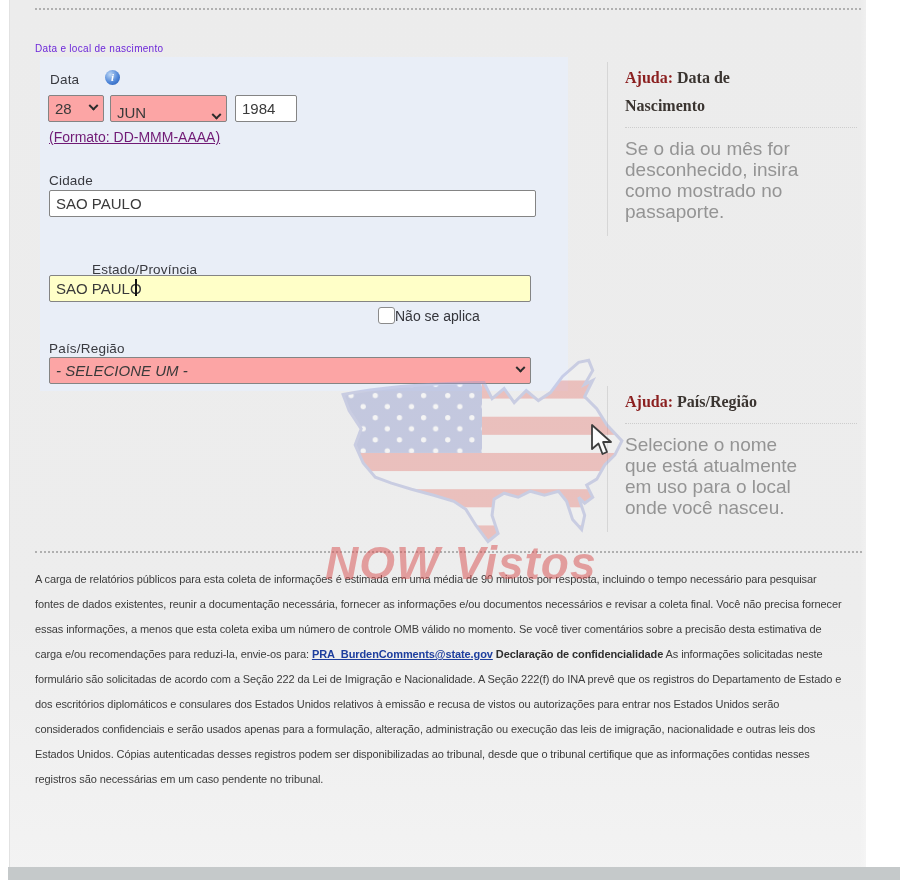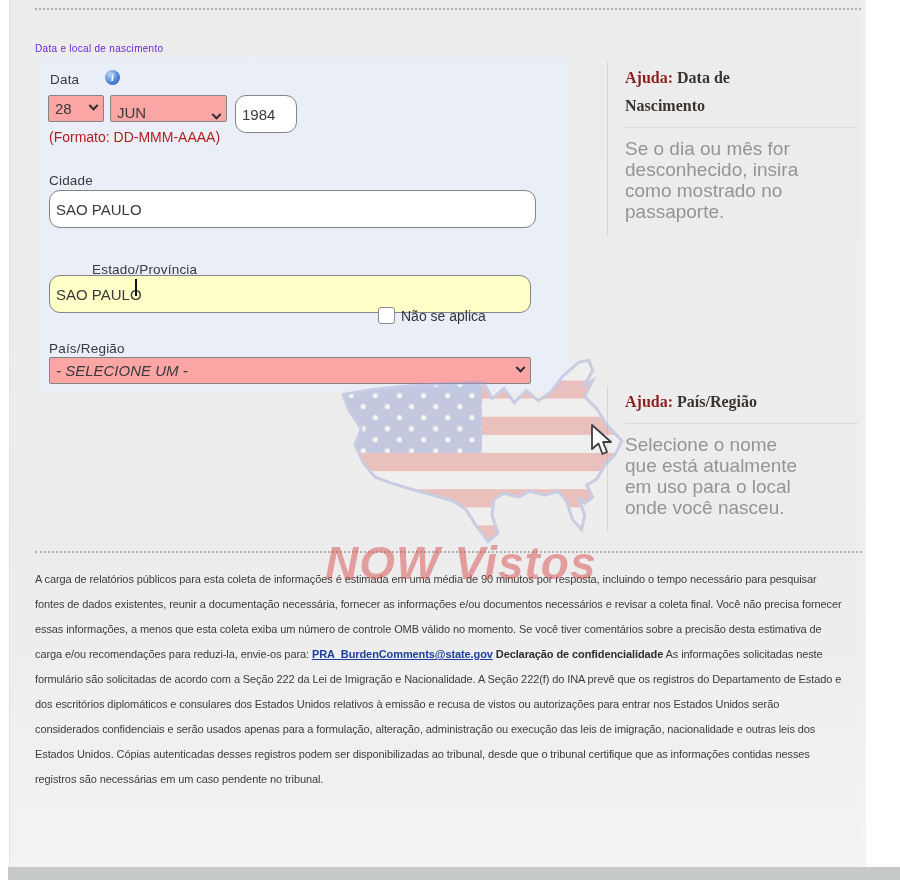--- a/index.html
+++ b/index.html
@@ -47,35 +47,35 @@
     position:absolute; height:27px; background:#fca5a5; border:1px solid #848484;
     border-radius:2px; display:flex; align-items:center; padding:0 6px;
     font-size:15px; color:#3a3a3a; cursor:pointer;
   }
   .select .chev {
     margin-left:auto; width:7px; height:7px;
     border-right:2.2px solid #2c2c2c; border-bottom:2.2px solid #2c2c2c;
     transform:rotate(45deg) translate(-2px,-2px);
   }
   .txt-input {
-    position:absolute; height:38px; background:#fff; border:1px solid #848484;
-    border-radius:11px; font-size:15px; color:#3a3a3a; padding:0 6px;
+    position:absolute; height:27px; background:#fff; border:1px solid #848484;
+    border-radius:2px; font-size:15px; color:#3a3a3a; padding:0 6px;
     font-family:"Liberation Sans",sans-serif; outline:none;
   }
   .txt-input.year { left:195px; top:38px; width:62px; }
   .format-hint {
-    position:absolute; left:9px; top:72px; font-size:14px; color:#b91c1c;
+    position:absolute; left:9px; top:72px; font-size:14px; color:#701a75;text-decoration:underline;
   }
   .input-wide { left:9px; width:487px; }
   .highlight { background:#ffffc8 !important; }
   .caret-bar {
     position:absolute; left:95px; top:222px; width:1.5px; height:17px; background:#111;
   }
   .chk-row {
-    position:absolute; left:338px; top:250px; display:flex; align-items:center; gap:6px;
+    position:absolute; left:338px; top:250px; display:flex; align-items:center; gap:0;
   }
   .checkbox {
     width:17px; height:17px; background:#fff; border:1.5px solid #8b8b8b;
     border-radius:3px; cursor:pointer;
   }
   .chk-label { font-size:14px; color:#34353b; }
   
   .help-block {
     position:absolute; left:607px; width:252px; z-index:3;
     border-left:1px solid #d6d6d6; padding:2px 0 14px 17px;

